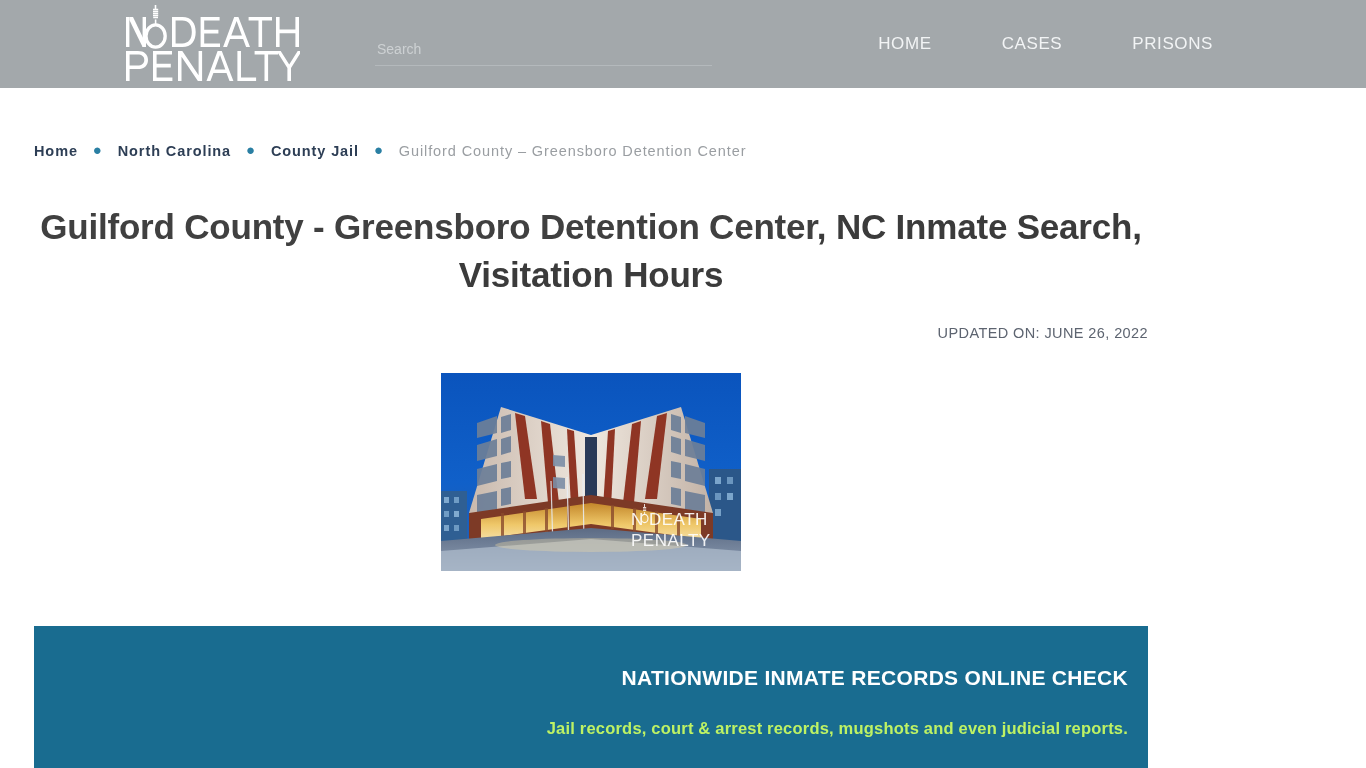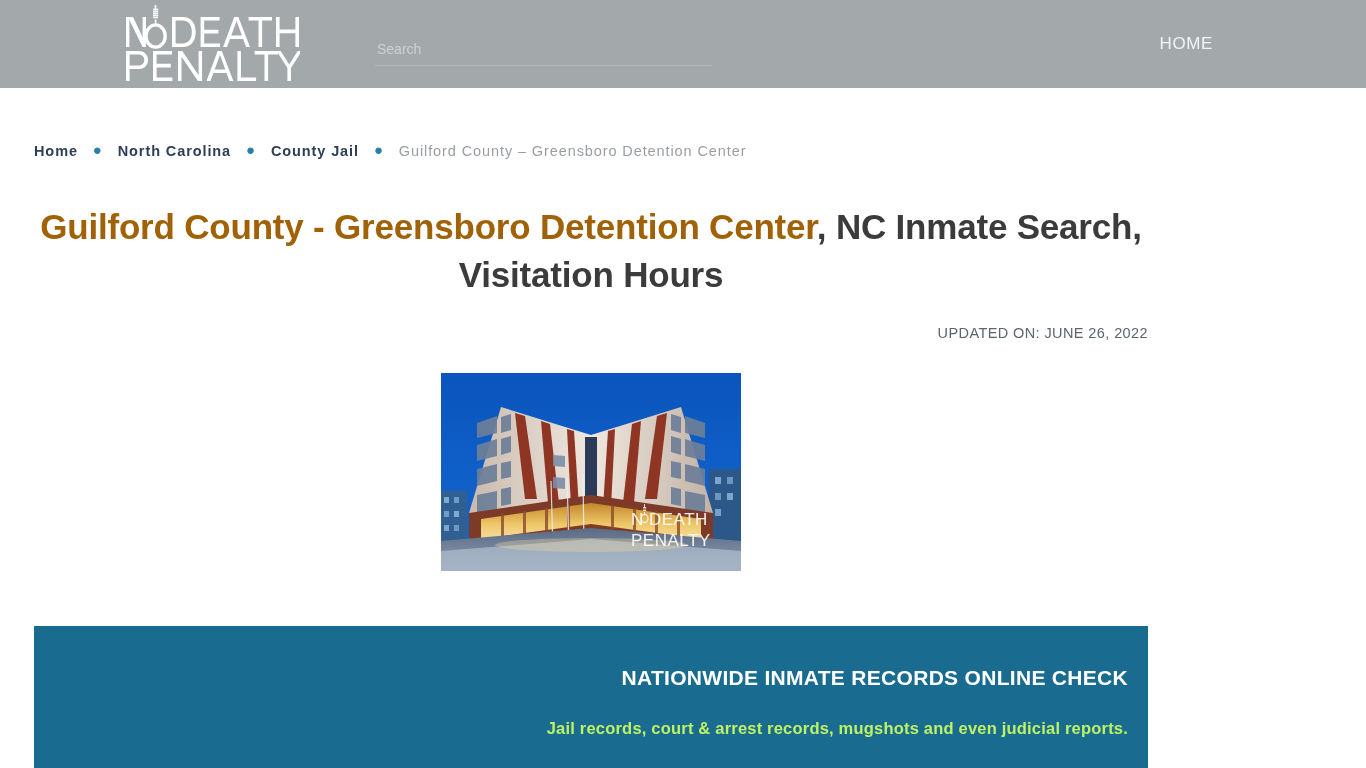--- a/index.html
+++ b/index.html
@@ -109,21 +109,21 @@
 
   .page-title {
     margin-top: 42px;
     text-align: center;
     font-size: 35px;
     line-height: 48px;
     font-weight: 700;
     color: #3b3b3b;
     letter-spacing: -0.2px;
   }
-  .page-title .accent { color: #a16207; }
+  .page-title .accent { color: #404040; }
 
   .updated {
     margin-top: 26px;
     text-align: right;
     font-size: 14.5px;
     color: #5d6470;
     letter-spacing: 0.4px;
   }
 
   .hero-figure {
@@ -205,20 +205,22 @@
       </g>
     </svg>
   </a>
 
   <div class="search-wrap">
     <input class="search-input" type="text" placeholder="Search" style="">
   </div>
 
   <nav class="main-nav">
     <a class="nav-link" href="#">HOME</a>
+    <a class="nav-link" href="#">CASES</a>
+    <a class="nav-link" href="#">PRISONS</a>
   </nav>
 
 </header>
 
 <main class="page">
   <div class="container">
 
     <div class="breadcrumb">
       <a href="#">Home</a>
       <span class="bc-sep">●</span>

